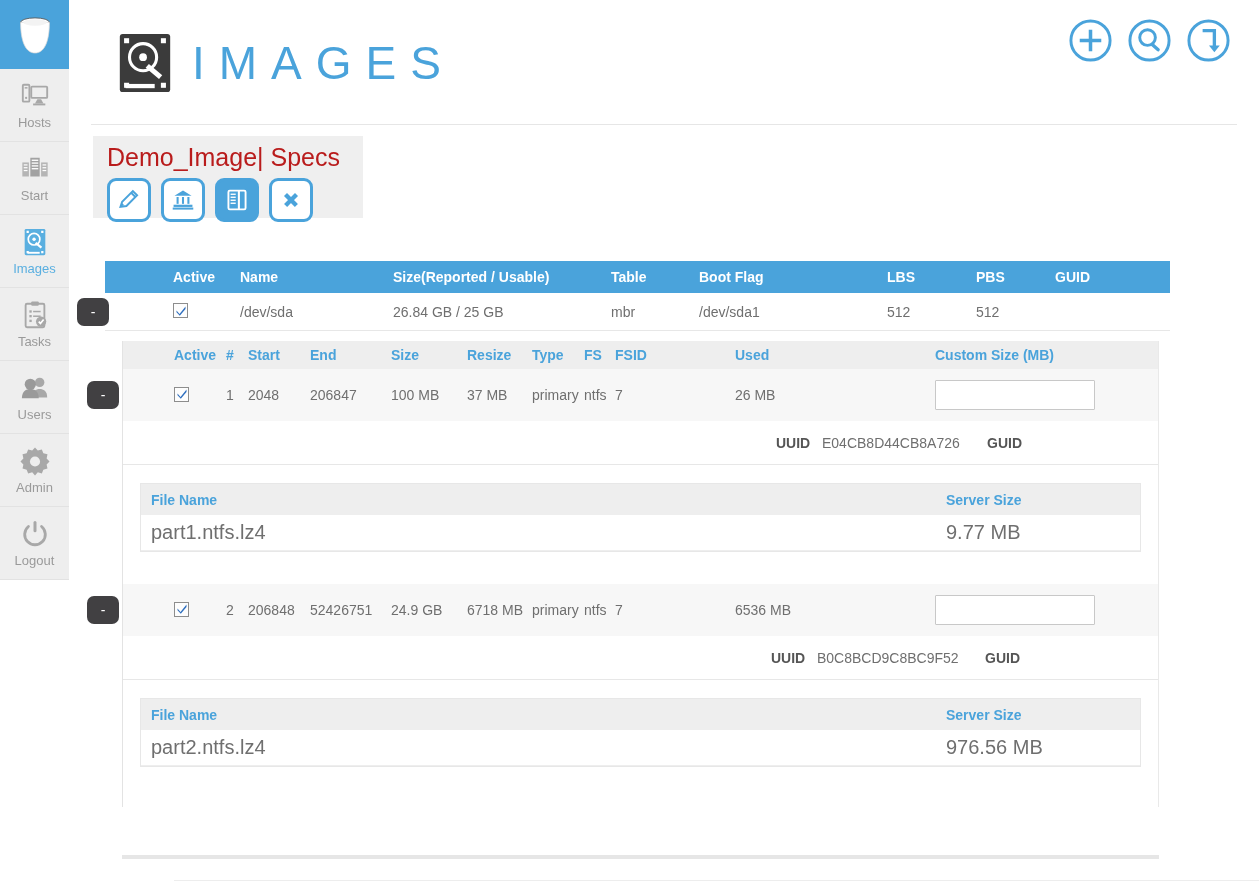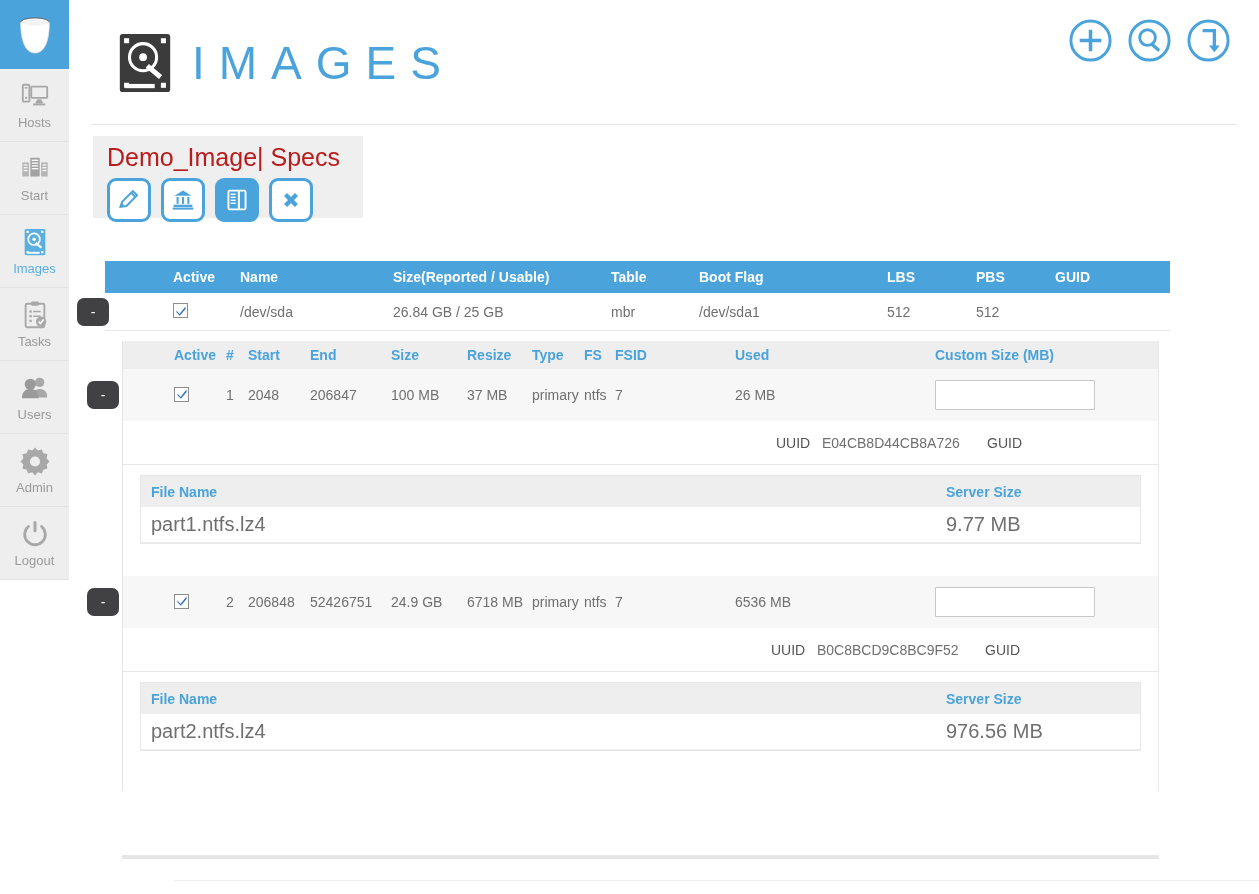--- a/index.html
+++ b/index.html
@@ -137,31 +137,31 @@
     font-size: 14px; color: #6f6f6f;
     background: #f7f7f7;
   }
   .part-row .minus-btn { margin-left: -36px; }
   .uuid-row {
     height: 44px; display: flex; align-items: center;
     font-size: 14px; color: #6f6f6f;
     border-bottom: 1px solid #e7e7e7;
     background: #ffffff;
   }
-  .uuid-label { font-weight: normal; color: #555; }
+  .uuid-label { font-weight: bold; color: #555; }
   .custom-input {
     width: 160px; height: 30px;
     border: 1px solid #c8c8c8; background: #fff;
     border-radius: 1px; outline: none;
     font-family: "Liberation Sans", sans-serif; font-size: 13px;
     padding: 0 6px;
   }
 
   .file-table {
-    margin: 10px 0 0 17px;
+    margin: 18px 0 0 17px;
     width: 1001px;
     border: 1px solid #e7e7e7;
     background: #ffffff;
   }
   .file-head {
     background: #eeeeee; height: 31px;
     display: flex; align-items: center;
     font-size: 14px; font-weight: bold; color: #4aa3db;
   }
   .file-row {

